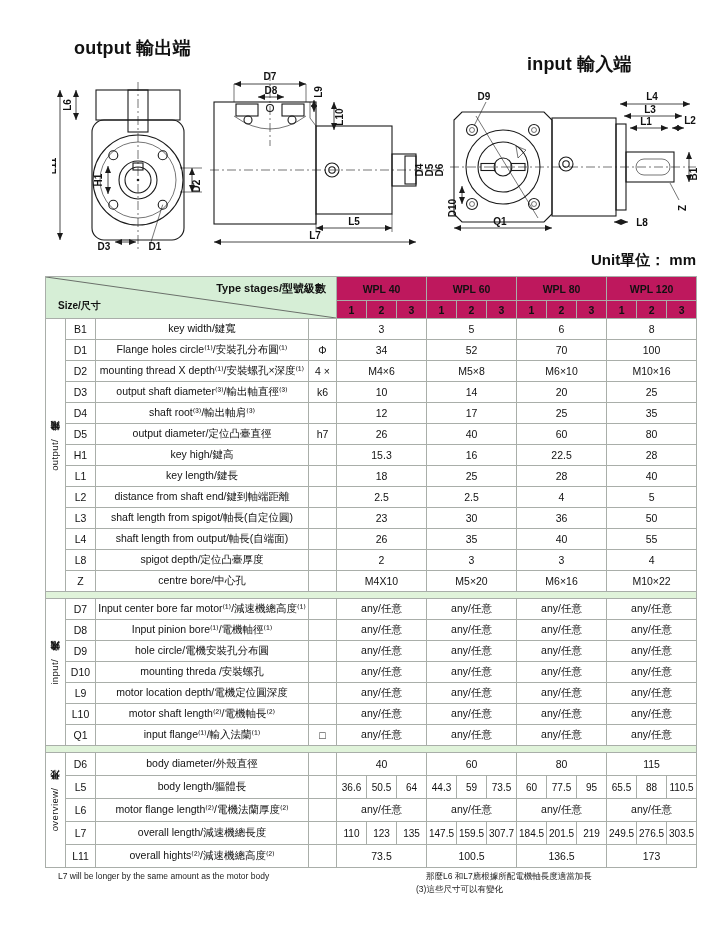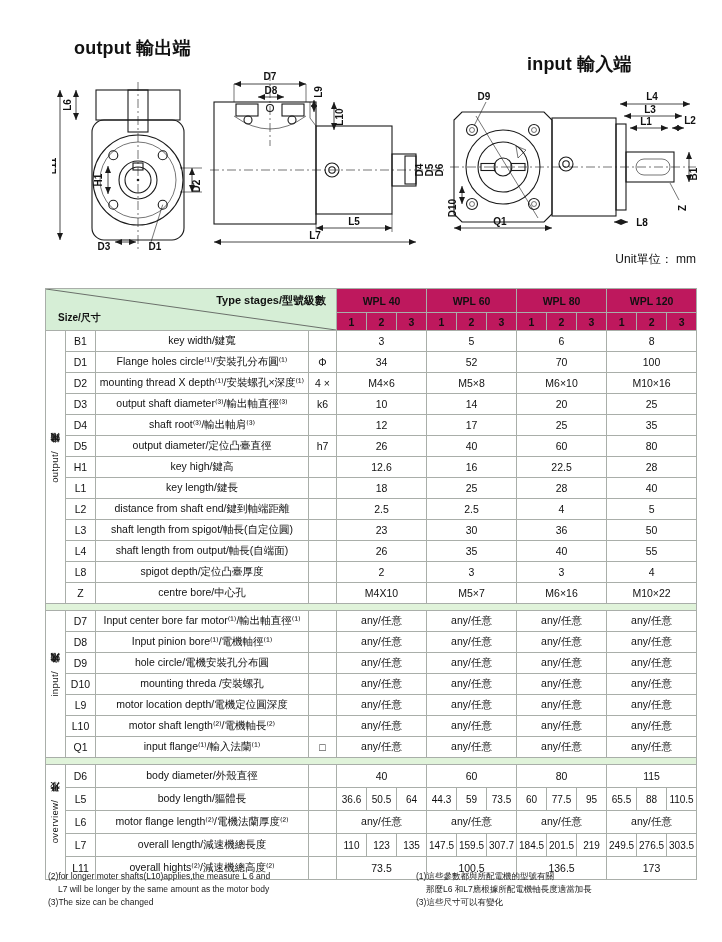--- a/index.html
+++ b/index.html
@@ -1,28 +1,28 @@
 <!DOCTYPE html>
 <html><head>
 <meta charset="utf-8">
 <style>
   *{margin:0;padding:0;box-sizing:border-box}
   html,body{background:#fff}
   body{width:722px;height:942px;position:relative;font-family:"Liberation Sans","DejaVu Sans",sans-serif;color:#111;overflow:hidden}
   .heading{position:absolute;font-weight:bold;font-size:18px;letter-spacing:.2px}
   #out-head{left:74px;top:36px}
   #in-head{left:527px;top:52px}
-  #unit-label{position:absolute;right:26px;top:251px;font-weight:normal;font-size:12px}
+  #unit-label{position:absolute;right:26px;top:251px;font-weight:bold;font-size:15px}
   .draw{position:absolute}
   svg text{font-family:"Liberation Sans","DejaVu Sans",sans-serif;font-weight:bold;font-size:10px;fill:#111}
   .ln{fill:none;stroke:#1a1a1a;stroke-width:1.1}
   .thin{fill:none;stroke:#1a1a1a;stroke-width:.6}
   .cl{fill:none;stroke:#1a1a1a;stroke-width:.6;stroke-dasharray:9 3 2 3}
   .dim{fill:none;stroke:#1a1a1a;stroke-width:.8}
-  table.spec{position:absolute;left:45px;top:288px;width:652px;border-collapse:collapse;table-layout:fixed;border:1.5px solid #6f746f}
+  table.spec{position:absolute;left:45px;top:276px;width:652px;border-collapse:collapse;table-layout:fixed;border:1.5px solid #6f746f}
   table.spec td{border:1px solid #a9aea9;font-size:10.5px;text-align:center;vertical-align:middle;padding:0;overflow:hidden;white-space:nowrap}
   table.spec tr{height:21px}
   table.spec tr.mrow{height:24px}
   table.spec tr.srow{height:18px}
   table.spec tr.ov{height:23px}
   table.spec tr.sep{height:7px}
   tr.sep td{background:#e0f3da}
   td.hgreen{background:#be185d;font-weight:bold;font-size:11px}
   td.corner{position:relative;background:#d6eed6}
   .corner .ts{position:absolute;top:4px;right:10px;font-weight:bold;font-size:11px}
@@ -280,21 +280,21 @@
         <td class="sym">h7</td>
         <td class="val" colspan="3">26</td>
         <td class="val" colspan="3">40</td>
         <td class="val" colspan="3">60</td>
         <td class="val" colspan="3">80</td>
       </tr>
       <tr>
         <td class="code">H1</td>
         <td class="desc">key high/鍵高</td>
         <td class="sym"></td>
-        <td class="val" colspan="3">12.6</td>
+        <td class="val" colspan="3">15.3</td>
         <td class="val" colspan="3">16</td>
         <td class="val" colspan="3">22.5</td>
         <td class="val" colspan="3">28</td>
       </tr>
       <tr>
         <td class="code">L1</td>
         <td class="desc">key length/鍵長</td>
         <td class="sym"></td>
         <td class="val" colspan="3">18</td>
         <td class="val" colspan="3">25</td>
@@ -335,31 +335,31 @@
         <td class="val" colspan="3">2</td>
         <td class="val" colspan="3">3</td>
         <td class="val" colspan="3">3</td>
         <td class="val" colspan="3">4</td>
       </tr>
       <tr>
         <td class="code">Z</td>
         <td class="desc">centre bore/中心孔</td>
         <td class="sym"></td>
         <td class="val" colspan="3">M4X10</td>
-        <td class="val" colspan="3">M5×7</td>
+        <td class="val" colspan="3">M5×20</td>
         <td class="val" colspan="3">M6×16</td>
         <td class="val" colspan="3">M10×22</td>
       </tr>
       <tr class="sep">
         <td class="" colspan="16"></td>
       </tr>
       <tr>
         <td class="seclabel" rowspan="7"><span>input/輸入端尺寸</span></td>
         <td class="code">D7</td>
-        <td class="desc">Input center bore far motor⁽¹⁾/輸出軸直徑⁽¹⁾</td>
+        <td class="desc">Input center bore far motor⁽¹⁾/減速機總高度⁽¹⁾</td>
         <td class="sym"></td>
         <td class="val" colspan="3">any/任意</td>
         <td class="val" colspan="3">any/任意</td>
         <td class="val" colspan="3">any/任意</td>
         <td class="val" colspan="3">any/任意</td>
       </tr>
       <tr>
         <td class="code">D8</td>
         <td class="desc">Input pinion bore⁽¹⁾/電機軸徑⁽¹⁾</td>
         <td class="sym"></td>
@@ -476,22 +476,19 @@
         <td class="val" colspan="3">73.5</td>
         <td class="val" colspan="3">100.5</td>
         <td class="val" colspan="3">136.5</td>
         <td class="val" colspan="3">173</td>
       </tr>
     </tbody>
 </table>
 
 <div id="footnotes">
   <div class="fncol en">
-    <div class="fnline">(2)for longer moter shafts(L10)applies,the measure  L 6  and</div>
     <div class="fnline indent">L7 will be longer by the same amount as the motor body</div>
-    <div class="fnline">(3)The size can be changed</div>
   </div>
   <div class="fncol zh">
-    <div class="fnline">(1)這些參數都與所配電機的型號有關</div>
     <div class="fnline indent">那麼L6 和L7應根據所配電機軸長度適當加長</div>
     <div class="fnline">(3)這些尺寸可以有變化</div>
   </div>
 </div>
 
 </body></html>

